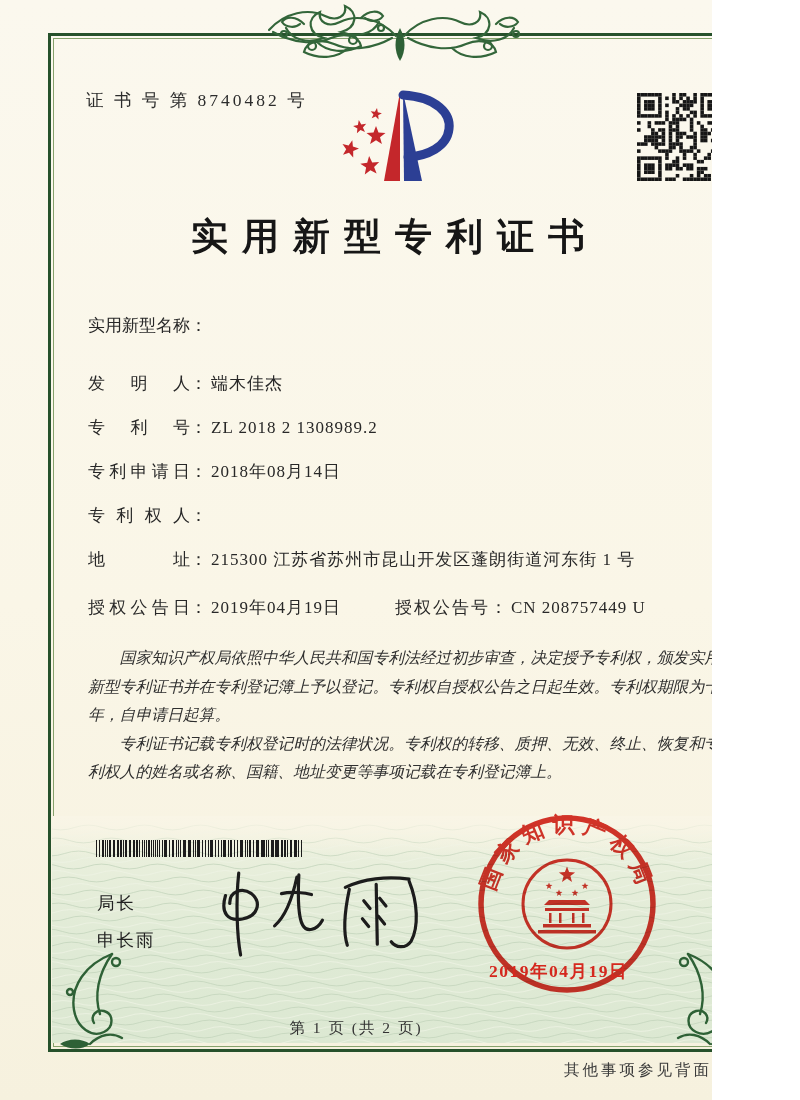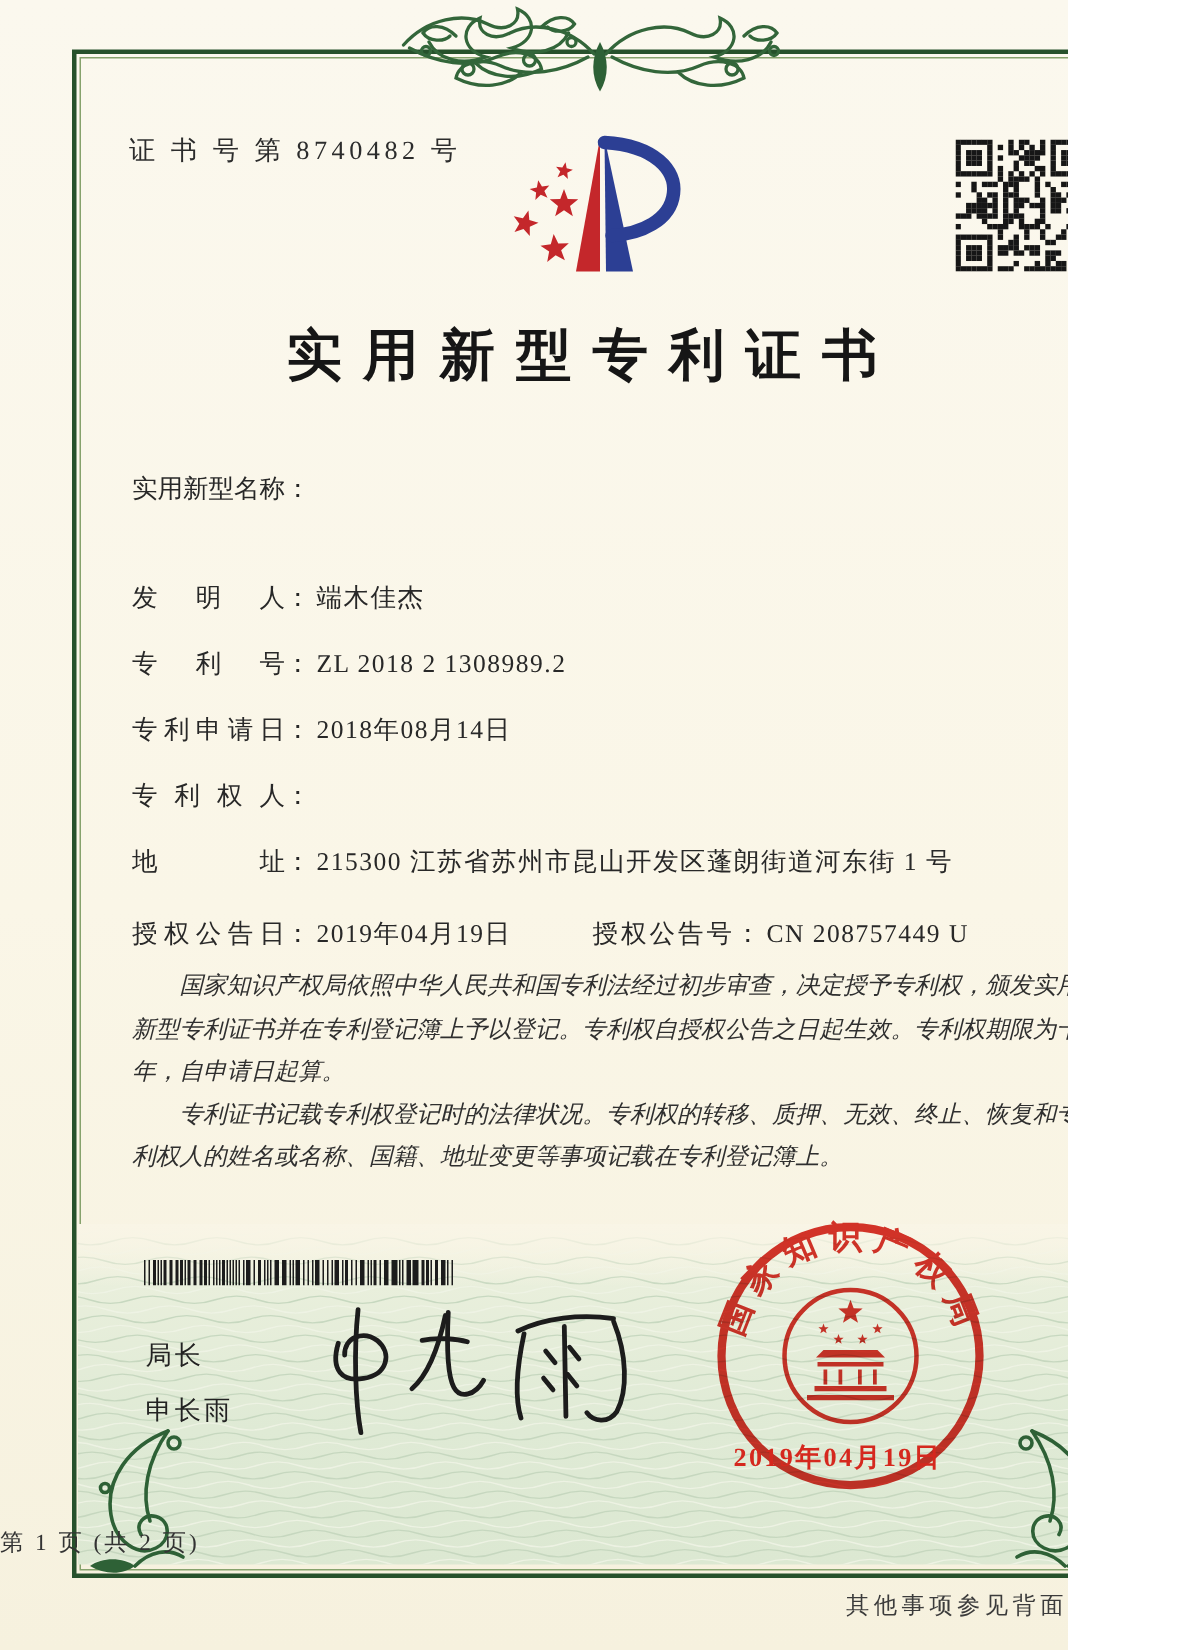--- a/index.html
+++ b/index.html
@@ -14,38 +14,38 @@
     background:linear-gradient(180deg,#f7f4e3 0%,#e9efdc 18%,#dfead5 60%,#dce8d2 100%);}
   .band-fade{position:absolute;left:0;top:0;width:100%;height:42px;
     background:linear-gradient(180deg,#f9f5e6 0%,rgba(249,245,230,0) 100%);}
   .cert-no{position:absolute;left:86px;top:88px;font-size:17.5px;letter-spacing:3px;color:#2c2c2c;}
   .logo{position:absolute;left:323px;top:84px;}
   .qr{position:absolute;left:637px;top:93px;}
   .title{position:absolute;left:0;top:212px;width:100%;text-align:center;
     font-size:37px;font-weight:700;letter-spacing:14px;color:#161616;padding-left:39px;}
   .fields{position:absolute;left:88px;top:312px;width:630px;}
   .row{display:flex;font-size:17px;line-height:27px;margin-bottom:17px;color:#282828;}
-  .row.first{margin-bottom:46px;}
+  .row.first{margin-bottom:31px;}
   .row.addr{margin-bottom:21px;}
   .lab{display:inline-block;width:102px;text-align:justify;text-align-last:justify;flex:none;}
   .colon{flex:none;padding-right:4px;}
   .val{letter-spacing:1px;white-space:nowrap;}
   .pair2{margin-left:54px;display:flex;}
   .pair2 .lab2{letter-spacing:2px;flex:none;}
   .paras{position:absolute;left:88px;top:644px;width:632px;font-size:15.8px;
     line-height:28.6px;color:#2f2f2f;text-align:justify;}
   .paras p{margin:0;text-indent:2em;font-style:italic;}
   .barcode{position:absolute;left:96px;top:840px;}
   .sig-block{position:absolute;left:97px;top:891px;font-size:17.5px;color:#222;}
   .sig-block div{margin-bottom:13px;letter-spacing:2px;}
   .signature{position:absolute;left:212px;top:858px;transform:rotate(-2deg);}
   .seal{position:absolute;left:472px;top:809px;opacity:.94;mix-blend-mode:multiply;}
   .seal-date{position:absolute;left:489px;top:959px;font-size:17.5px;letter-spacing:1.5px;
     color:#d5281e;font-weight:700;white-space:nowrap;}
-  .page-num{position:absolute;left:0;top:1018px;width:100%;text-align:left;
+  .page-num{position:absolute;left:0;top:1018px;width:100%;text-align:center;
     font-size:15.5px;letter-spacing:2px;color:#333;}
   .back-note{position:absolute;left:0;top:1060px;width:100%;text-align:right;
     font-size:15.5px;letter-spacing:3px;color:#3b3b3b;}
   .orn-top{position:absolute;left:265px;top:4px;}
   .orn-bl{position:absolute;left:36px;top:948px;}
   .orn-br{position:absolute;left:674px;top:948px;}
   .os{fill:none;stroke:#33663a;stroke-width:2.2;stroke-linecap:round;}
   .os2{fill:none;stroke:#2e6136;stroke-width:2.4;stroke-linecap:round;}
 </style>
 </head>

